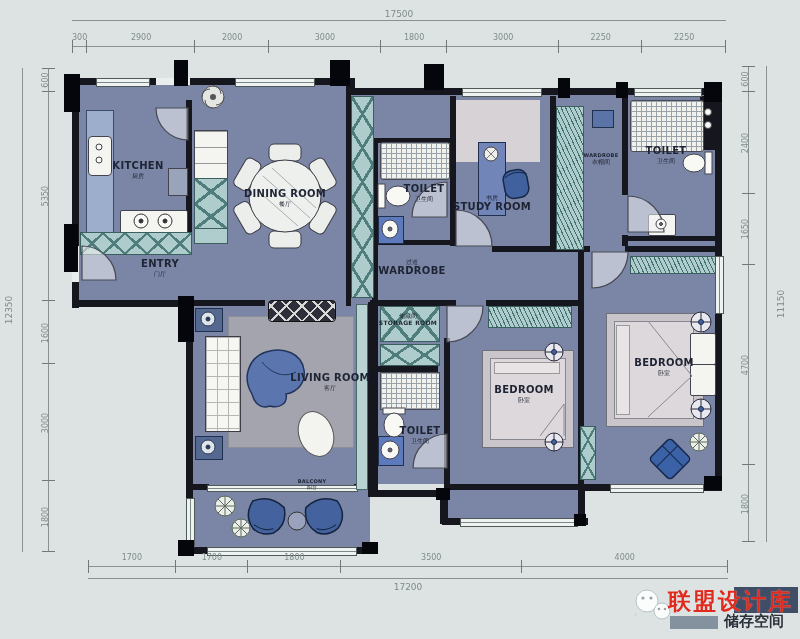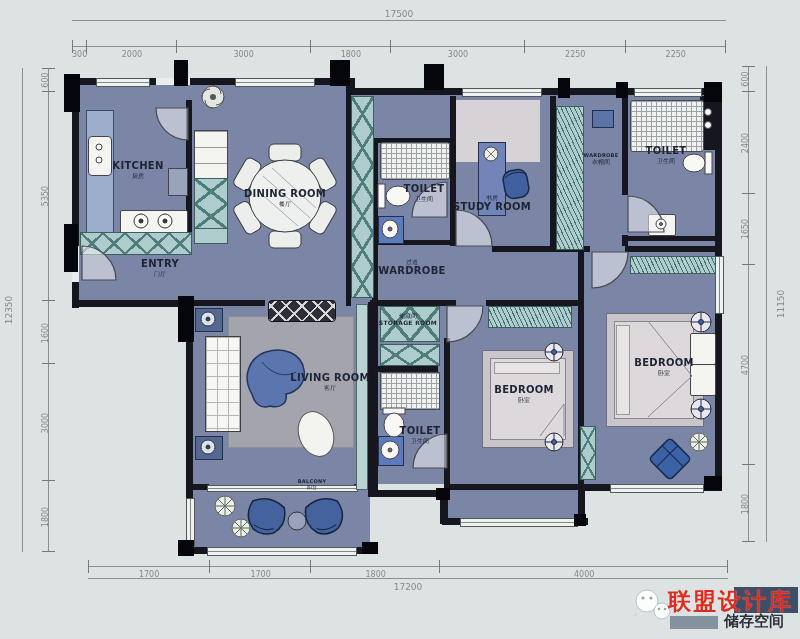--- a/index.html
+++ b/index.html
@@ -28,21 +28,21 @@
   .lbl{position:absolute;transform:translateX(-50%);text-align:center;color:#1e2433;z-index:30;line-height:1.2;display:flex;flex-direction:column}
   .lbl .en{font-size:10px;font-weight:bold;letter-spacing:.3px;white-space:nowrap}
   .lbl .zh{font-size:6px;white-space:nowrap}
   .flip{flex-direction:column-reverse}
   
   .dimrow{position:absolute;display:flex;height:22px}
   .dimrow::before{content:'';position:absolute;left:0;right:0;top:14px;height:1px;background:#8a9290}
   .dimrow .seg{position:relative;flex-basis:0}
   .dimrow .seg::after{content:'';position:absolute;right:0;top:8px;height:13px;width:1px;background:#6f7a78}
   .dimrow .seg:first-child::before{content:'';position:absolute;left:0;top:8px;height:13px;width:1px;background:#6f7a78}
-  .dimrow .seg span{display:block;text-align:center;font-size:8px;color:#7f8c8a;margin-top:18px;white-space:nowrap}
+  .dimrow .seg span{display:block;text-align:center;font-size:8px;color:#7f8c8a;margin-top:1px;white-space:nowrap}
   .dimcol{position:absolute;display:flex;flex-direction:column;width:22px}
   .dimcol::before{content:'';position:absolute;top:0;bottom:0;left:14px;width:1px;background:#8a9290}
   .dimcol .seg{position:relative;flex-basis:0}
   .dimcol .seg::after{content:'';position:absolute;bottom:0;left:8px;width:13px;height:1px;background:#6f7a78}
   .dimcol .seg:first-child::before{content:'';position:absolute;top:0;left:8px;width:13px;height:1px;background:#6f7a78}
   .dimcol .seg span{position:absolute;top:50%;left:50%;transform:translate(-50%,-50%) rotate(-90deg);font-size:8px;color:#7f8c8a;white-space:nowrap}
   .dtoth{position:absolute;height:0;border-top:1px solid #8a9290}
   .dtoth span{position:absolute;left:50%;top:-12px;transform:translateX(-50%);font-size:9px;color:#7f8c8a}
   .dtoth.below span{top:3px}
   .dtotv{position:absolute;width:0;border-left:1px solid #8a9290}
@@ -377,20 +377,23 @@
   <span class="zh" style="font-size:5px">阳台</span>
 </div>
 
 <div class="dtoth" style="left:72px;top:20px;width:654px">
   <span>17500</span>
 </div>
 <div class="dimrow" style="left:72px;top:32px;width:654px">
   <div class="seg" style="flex-grow:300">
       <span>300</span>
     </div>
+  <div class="seg" style="flex-grow:2900">
+      <span>2900</span>
+    </div>
   <div class="seg" style="flex-grow:2000">
       <span>2000</span>
     </div>
   <div class="seg" style="flex-grow:3000">
       <span>3000</span>
     </div>
   <div class="seg" style="flex-grow:1800">
       <span>1800</span>
     </div>
   <div class="seg" style="flex-grow:3000">
@@ -405,20 +408,23 @@
 </div>
 <div class="dimrow" style="left:88px;top:552px;width:640px">
   <div class="seg" style="flex-grow:1700">
       <span>1700</span>
     </div>
   <div class="seg" style="flex-grow:1400">
       <span>1700</span>
     </div>
   <div class="seg" style="flex-grow:1800">
       <span>1800</span>
+    </div>
+  <div class="seg" style="flex-grow:3500">
+      <span>3500</span>
     </div>
   <div class="seg" style="flex-grow:4000">
       <span>4000</span>
     </div>
 </div>
 <div class="dtoth below" style="left:88px;top:578px;width:640px">
   <span>17200</span>
 </div>
 <div class="dtotv" style="left:22px;top:68px;height:484px">
   <span>12350</span>

